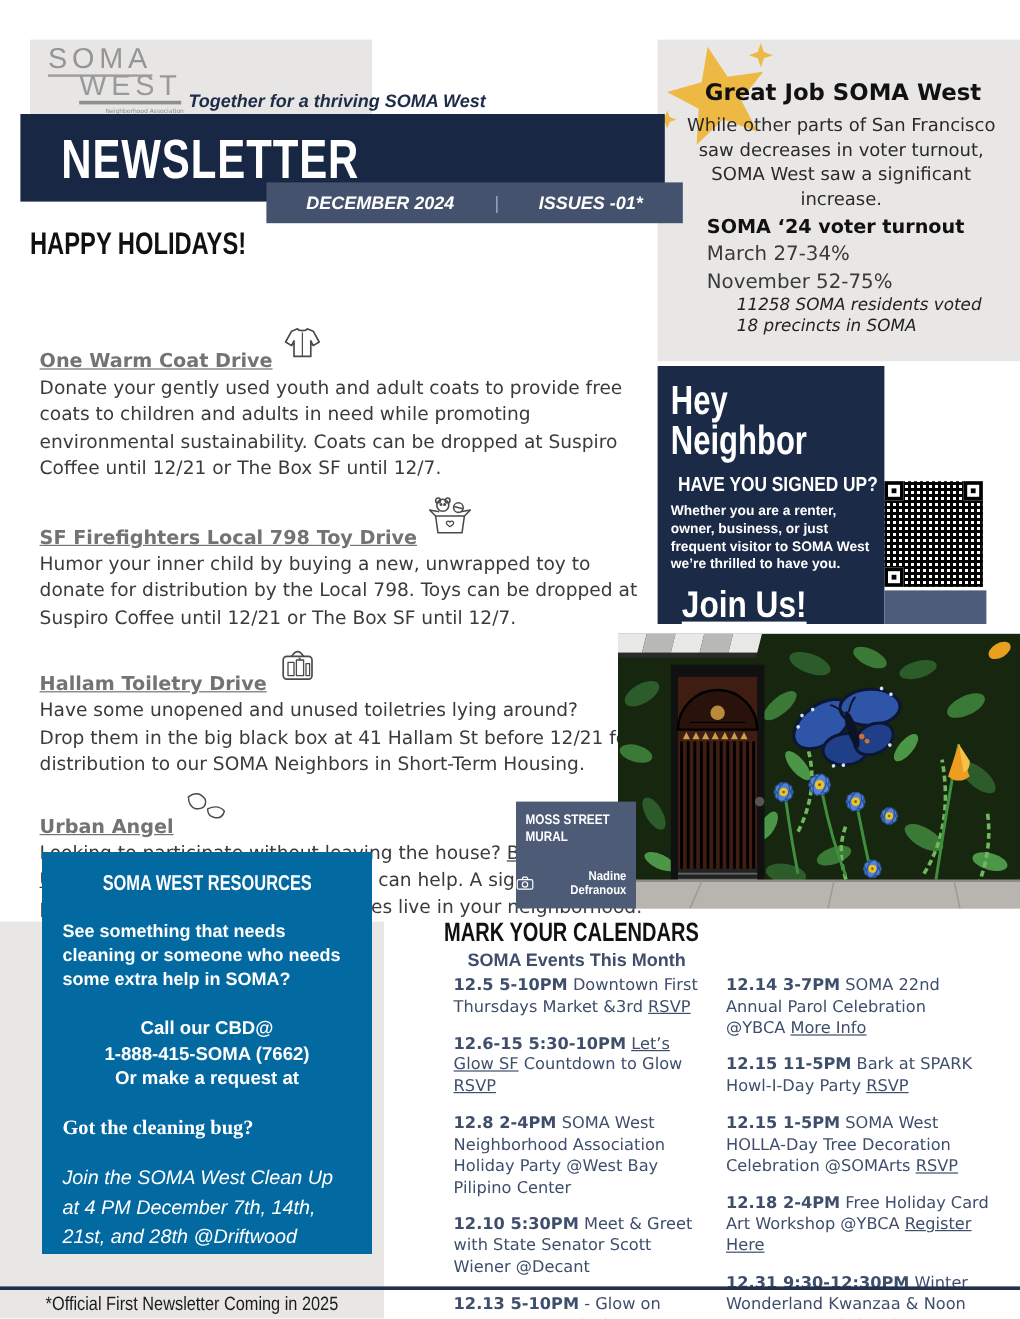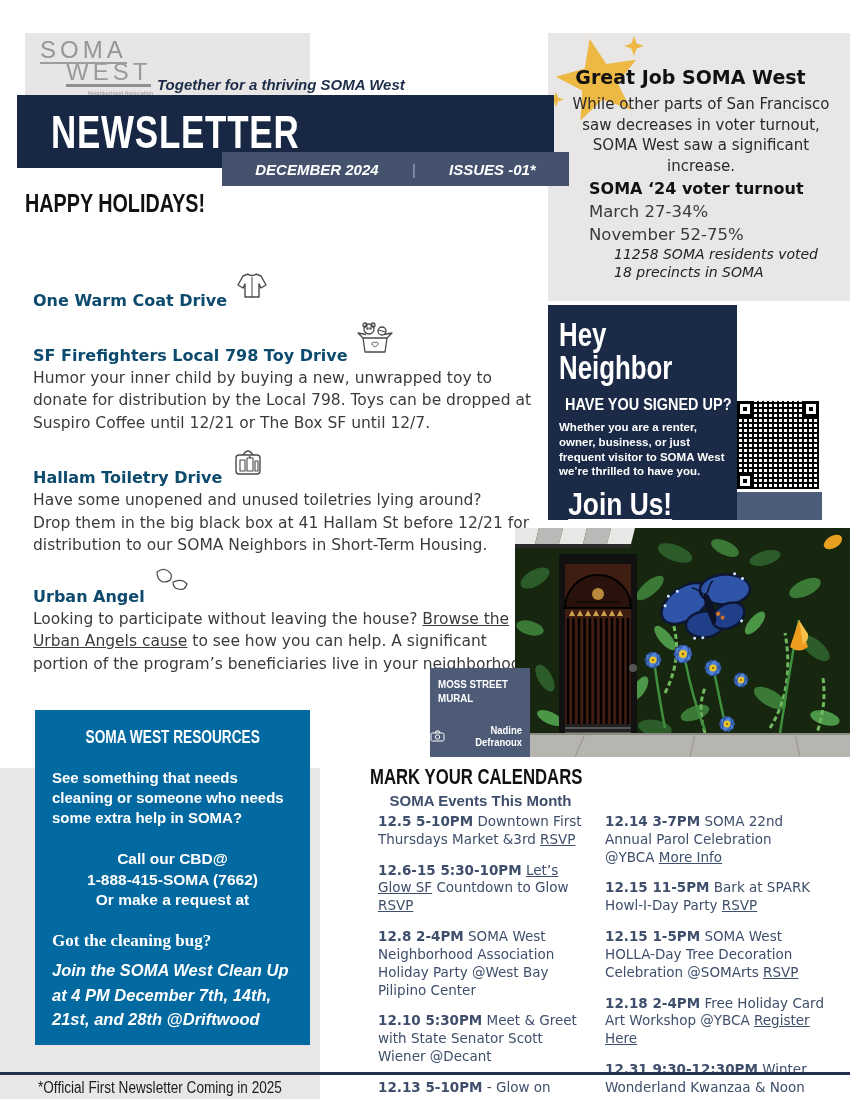--- a/index.html
+++ b/index.html
@@ -23,42 +23,42 @@
   .issue-badge{left:222px;top:152px;width:347px;height:34px;background:#44526e;z-index:4;
                display:flex;align-items:center;justify-content:space-evenly;color:#fff;
                font-family:"Liberation Sans",sans-serif;font-style:italic;font-weight:700;font-size:15px;}
   .issue-div{color:#98a6c4;font-weight:400;}
   
   .happy{left:25px;top:188px;font-size:26px;color:#111;z-index:2;}
   .intro{left:30px;top:226px;width:500px;text-align:center;font-size:15.5px;line-height:1.4;z-index:2;}
   .sections{left:33px;top:276px;width:506px;z-index:2;}
   .section{margin-bottom:17px;}
   .sec-title-row{display:flex;align-items:flex-end;gap:8px;}
-  .sec-title{font-weight:700;font-size:16px;color:#0c4a6e;font-family:"DejaVu Sans",sans-serif;}
+  .sec-title{font-weight:700;font-size:16px;color:#737373;font-family:"DejaVu Sans",sans-serif;text-decoration:underline;}
   .sec-icon{flex:0 0 auto;transform:translateY(-6px);}
   .section-body{font-size:15.5px;line-height:1.45;margin-top:2px;white-space:pre-line;}
   .seg-b{font-weight:700;}
   .seg-l{text-decoration:underline;}
   
   .gray-left{left:0;top:768px;width:320px;height:331px;background:#e8e7e5;z-index:1;}
   .res-box{left:35px;top:710px;width:275px;height:335px;background:#0369a1;color:#fff;z-index:3;
            box-sizing:border-box;padding:16px 17px;}
   .res-title{text-align:center;font-size:18px;}
   .res-intro{margin-top:20px;font-family:"Liberation Sans",sans-serif;font-weight:700;
              font-size:15px;line-height:1.32;}
   .res-contact{margin-top:22px;text-align:center;font-family:"Liberation Sans",sans-serif;
                font-weight:700;font-size:15.5px;line-height:1.32;}
   .res-link{text-decoration:underline;}
   .res-clean-title{margin-top:20px;font-family:Liberation Serif, serif;font-weight:700;font-size:17px;}
-  .res-clean-body{margin-top:7px;font-family:"Liberation Sans",sans-serif;font-style:italic;
-                  font-weight:700;font-size:16.5px;line-height:1.5;}
+  .res-clean-body{margin-top:20px;font-family:"Liberation Sans",sans-serif;font-style:italic;
+                  font-weight:400;font-size:16.5px;line-height:1.5;}
   
   .gray-right{left:548px;top:33px;width:302px;height:268px;background:#e8e7e5;z-index:1;}
   .star{left:546px;top:30px;z-index:2;}
-  .gj-title{left:568px;top:66px;width:245px;text-align:center;font-weight:700;font-size:19px;
+  .gj-title{left:580px;top:66px;width:245px;text-align:center;font-weight:700;font-size:19px;
             color:#111;z-index:3;font-family:"DejaVu Sans",sans-serif;}
   .gj-body{left:568px;top:94px;width:266px;text-align:center;font-size:15px;color:#2a2a2a;
            line-height:1.38;z-index:3;}
   .gj-stats-title{left:589px;top:179px;font-weight:700;font-size:16px;color:#111;z-index:3;}
   .gj-stat1{left:589px;top:202px;font-size:16.5px;color:#3a3a3a;z-index:3;}
   .gj-stat2{left:589px;top:225px;font-size:16.5px;color:#3a3a3a;z-index:3;}
   .gj-notes{left:614px;top:245px;font-style:italic;font-size:14px;color:#222;line-height:1.32;z-index:3;}
   
   .hey-box{left:548px;top:305px;width:189px;height:215px;background:#1b2a47;color:#fff;z-index:2;
            box-sizing:border-box;padding:13px 11px;}
@@ -125,20 +125,21 @@
     <div class="section">
       <div class="sec-title-row">
         <span class="sec-title">One Warm Coat Drive</span>
         <span class="sec-icon">
           <svg width="34" height="30" viewBox="0 0 34 30" fill="none" stroke="#4a4a4a" stroke-width="1.4" stroke-linejoin="round">
             <path d="M13 4 C14 6 20 6 21 4 L26 6 L31 15 L26 18 L24 14 L24 27 L10 27 L10 14 L8 18 L3 15 L8 6 Z"></path>
             <path d="M17 7 L17 27" stroke-width="1"></path>
           </svg>
         </span>
       </div>
+      <div class="section-body"><span class="seg-t">Donate your gently used youth and adult coats to provide free coats to children and adults in need while promoting environmental sustainability. Coats can be dropped at Suspiro Coffee until 12/21 or The Box SF until 12/7.</span></div>
     </div>
 
     <div class="section">
       <div class="sec-title-row">
         <span class="sec-title">SF Firefighters Local 798 Toy Drive</span>
         <span class="sec-icon">
           <svg width="38" height="34" viewBox="0 0 38 34" fill="none" stroke="#4a4a4a" stroke-width="1.3" stroke-linejoin="round">
             <circle cx="13" cy="8" r="5"></circle>
               <circle cx="9" cy="4" r="2"></circle>
               <circle cx="17" cy="4" r="2"></circle>

